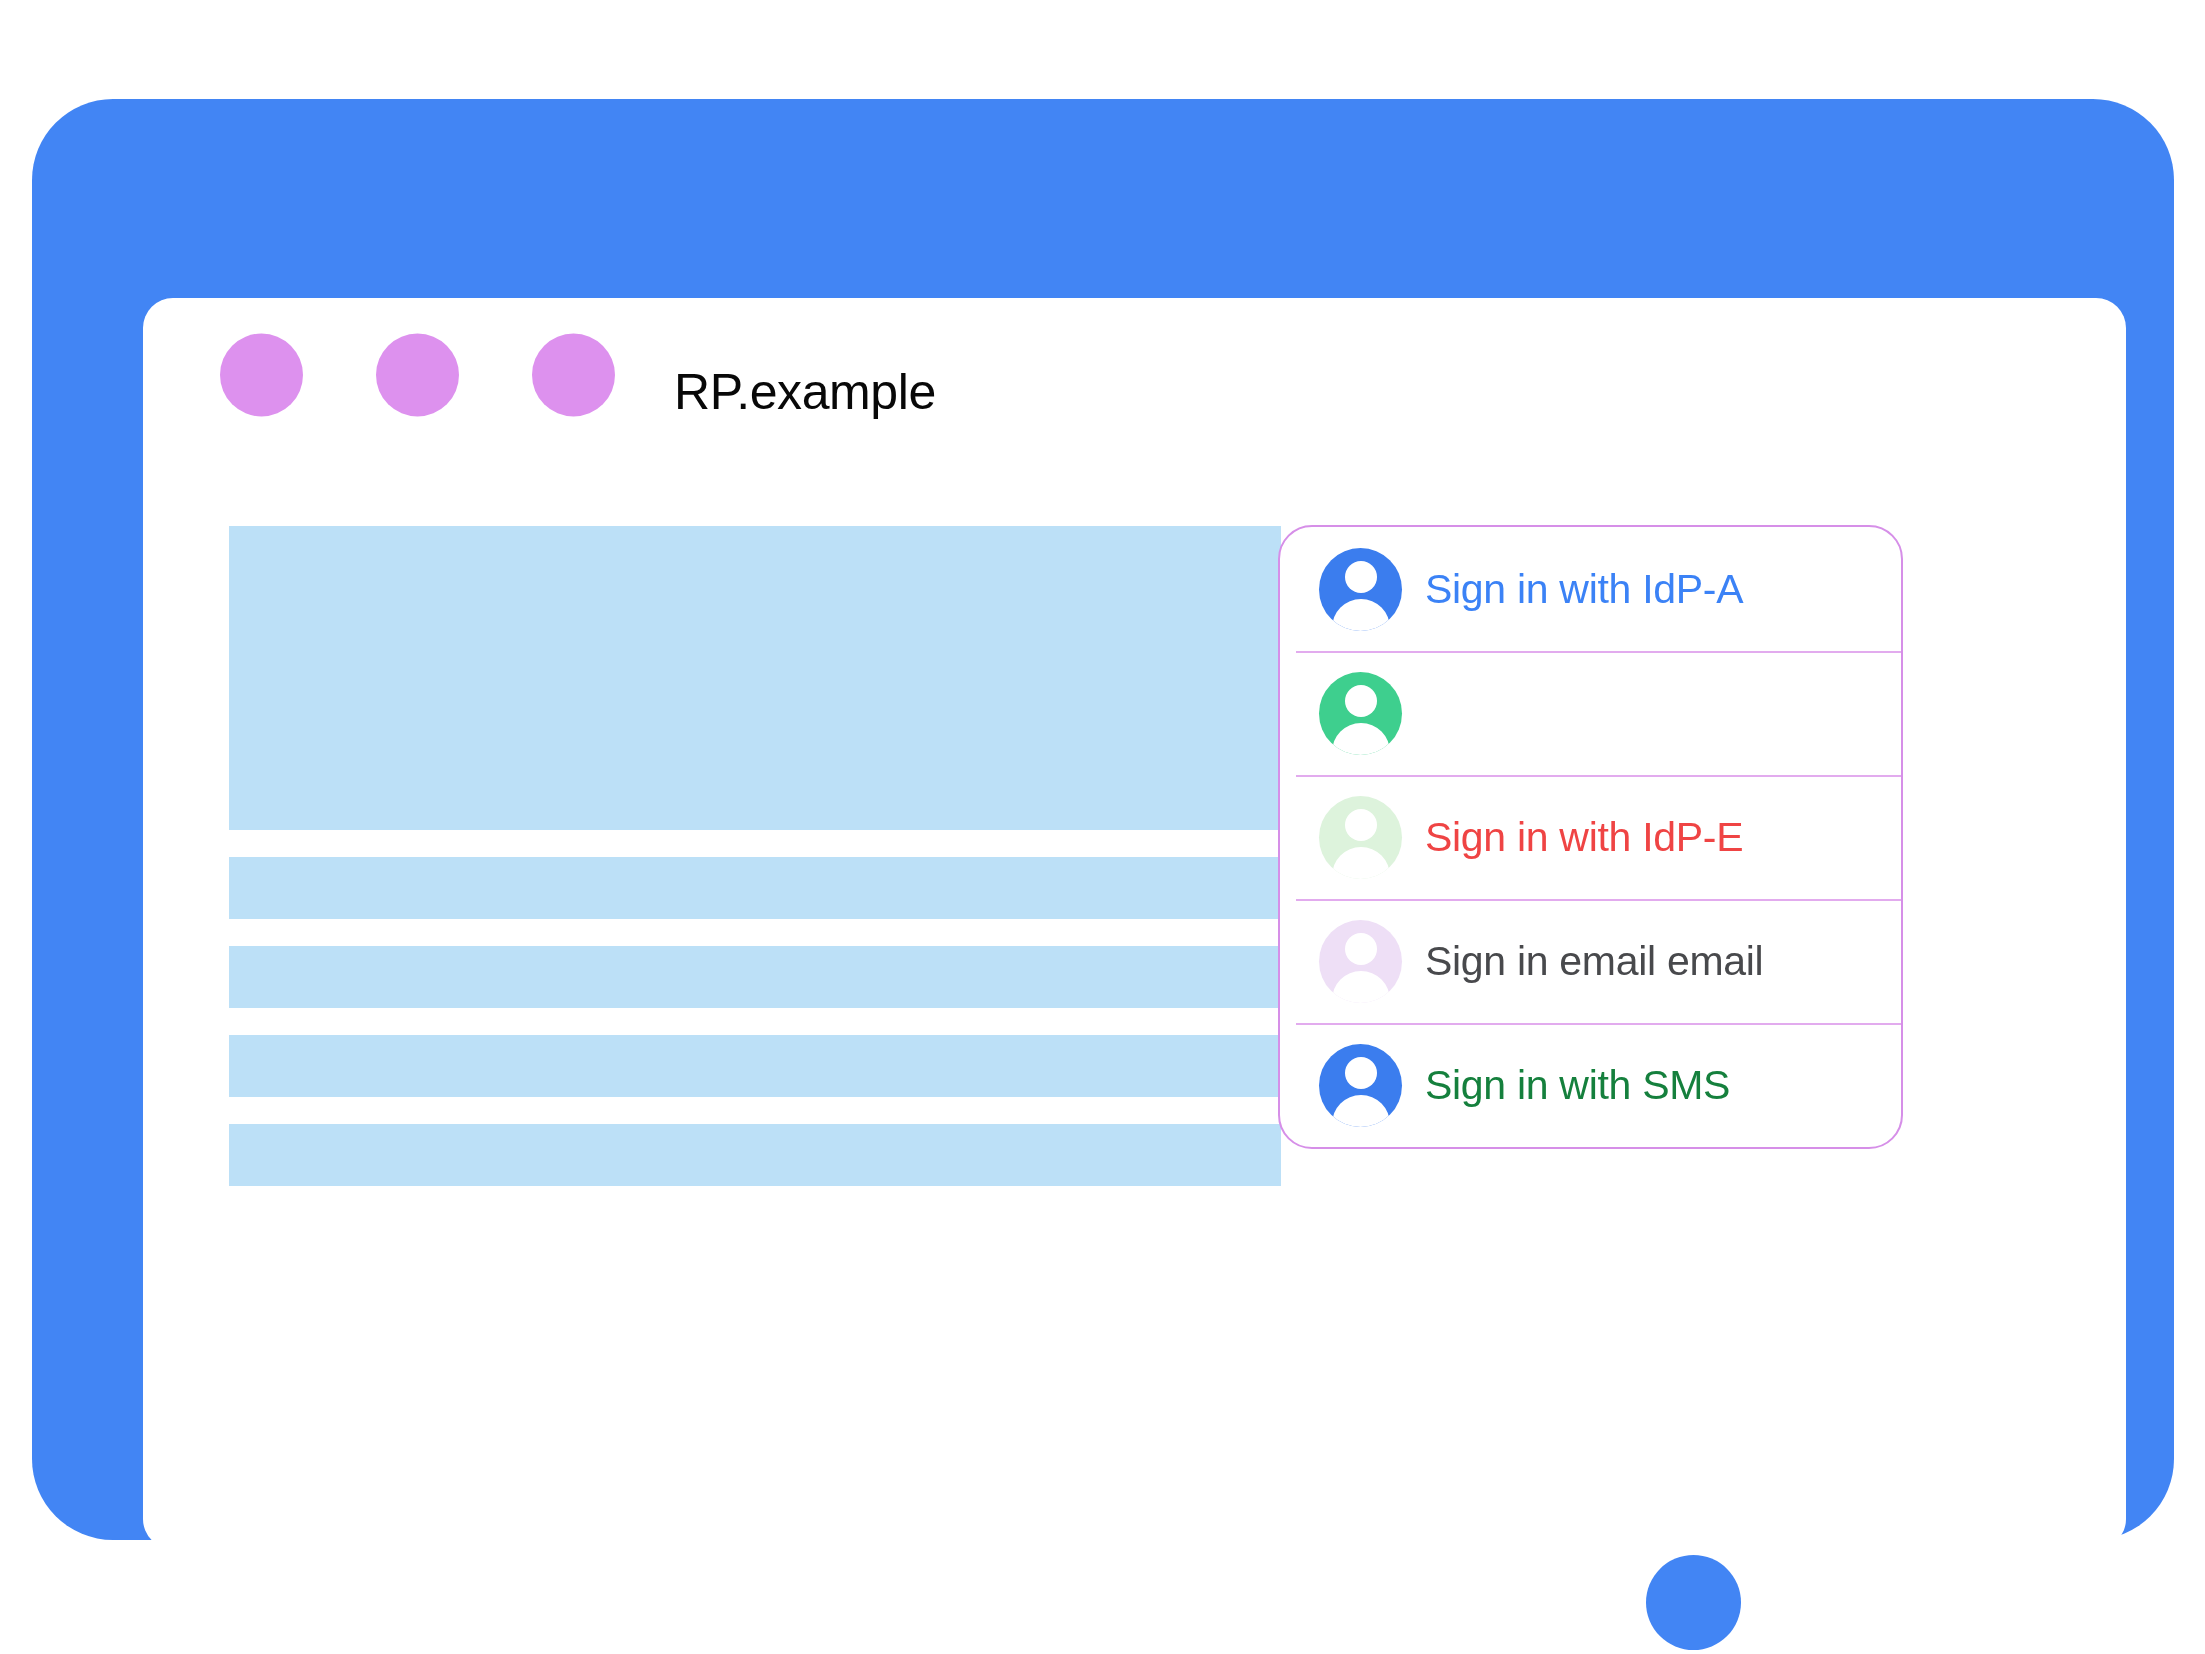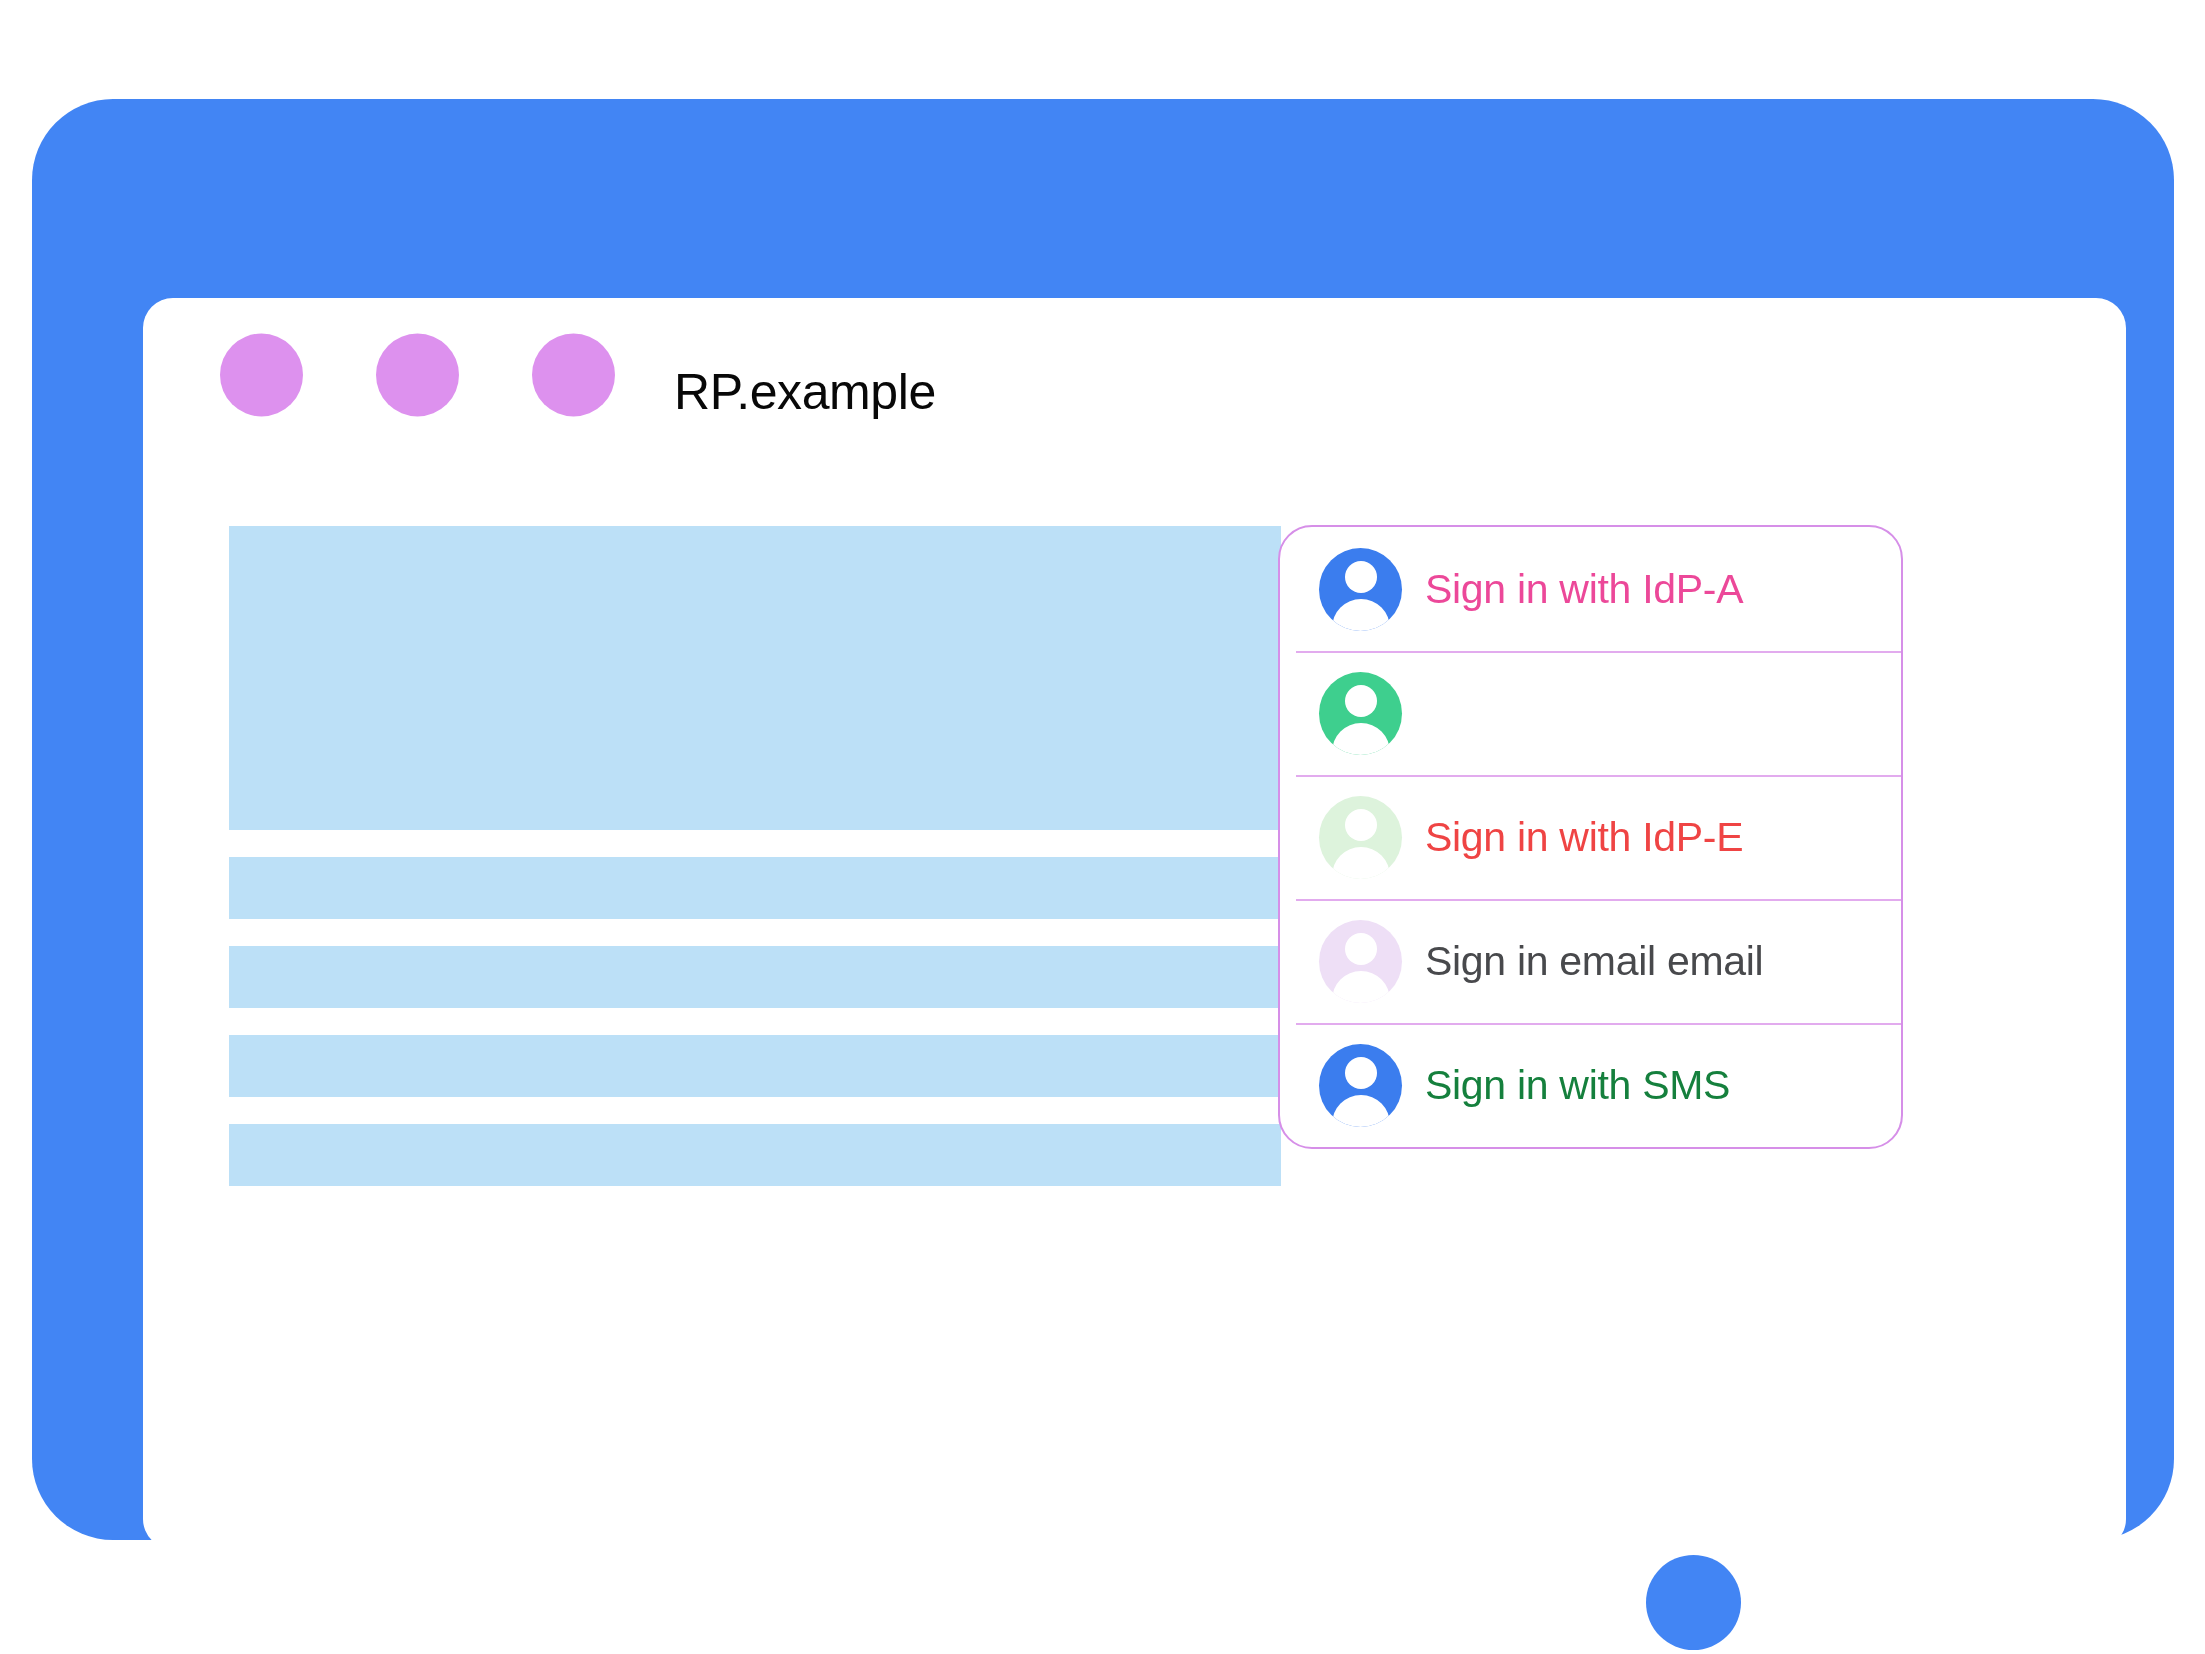--- a/index.html
+++ b/index.html
@@ -196,21 +196,21 @@
       <div class="placeholder-block placeholder-bar" style="--placeholder-color: #BCE0F7;"></div>
     </div>
 
     <div id="account-chooser" style="--card-border-color: #D68FE8;">
 
     <div class="account-row" style="--divider-color: #E2ABEE;">
           <div class="avatar" style="--avatar-color: #3B7DEE;">
             <div class="head"></div>
             <div class="body"></div>
           </div>
-          <div class="account-label" style="color: #ec4899; text-align: right;">Sign in with IdP-A</div>
+          <div class="account-label" style="color: #3b82f6; text-align: right;">Sign in with IdP-A</div>
         </div>
         <div class="account-row" style="--divider-color: #E2ABEE;">
           <div class="avatar" style="--avatar-color: #3ECF8E;">
             <div class="head"></div>
             <div class="body"></div>
           </div>
         </div>
         <div class="account-row" style="--divider-color: #E2ABEE;">
           <div class="avatar" style="--avatar-color: #DDF3DC;">
             <div class="head"></div>

